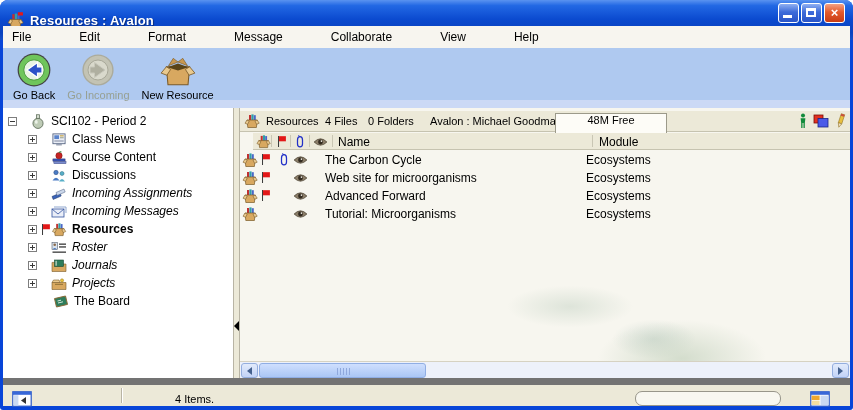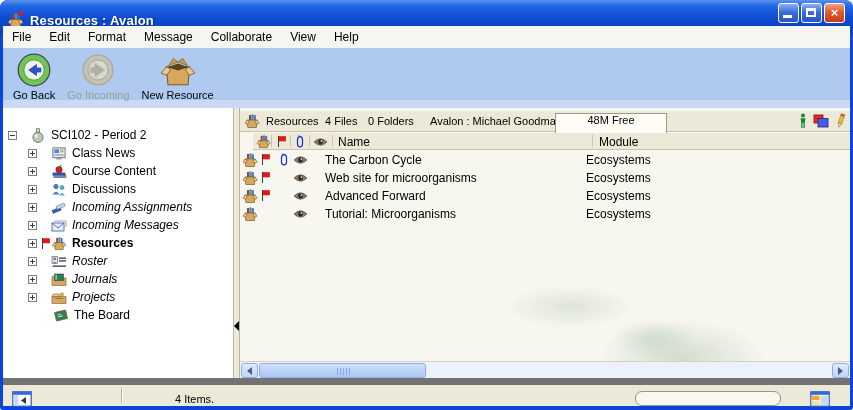--- a/index.html
+++ b/index.html
@@ -18,30 +18,30 @@
   .wbtn.minb { left: 778px; background: linear-gradient(180deg,#8FAFF2,#3D6BD9 45%,#2A55C8); }
   .wbtn.maxb { left: 801px; background: linear-gradient(180deg,#8FAFF2,#3D6BD9 45%,#2A55C8); }
   .wbtn.closeb { left: 824px; background: linear-gradient(180deg,#F4A184,#E45A2C 45%,#C83C14); }
   .glyph-min { position: absolute; left: 4px; bottom: 4px; width: 9px; height: 3px; background: #fff; }
   .glyph-max { position: absolute; left: 4px; top: 4px; width: 10px; height: 9px;
     border: 2px solid #fff; border-top-width: 3px; }
   .glyph-close { position: absolute; left: 0; top: 1px; width: 19px; text-align: center;
     font-size: 13px; font-weight: bold; color: #fff; }
   
   .inner { position: absolute; top: 26px; left: 3px; right: 3px; bottom: 4px; background: #ECE9D8; }
-  .menubar { height: 22px; background: #F7F5EF; display: flex; align-items: center; font-size: 12px; }
+  .menubar { height: 22px; background: #F7F5EF; display: flex; align-items: center; font-size: 12px; gap: 30px; }
   .menu-item { padding: 3px 9px; color: #000; }
   .toolbar { height: 52px; background: #AFC9F0; display: flex; align-items: flex-start; padding: 4px 12px 0 10px; }
   .toolbar-strip { height: 8px; background: #CBD9F5; }
   .tb-btn { display: flex; flex-direction: column; align-items: center; margin-right: 12px; font-size: 11px; color: #000; }
   .tb-btn .tb-label { margin-top: 1px; white-space: nowrap; }
   .tb-btn.disabled .tb-label { color: #97A093; }
   
   .content { position: absolute; top: 82px; bottom: 28px; left: 0; right: 0; display: flex; }
-  .tree-panel { width: 230px; background: #FFFFFF; padding-top: 18px; overflow: hidden; }
+  .tree-panel { width: 230px; background: #FFFFFF; padding-top: 4px; overflow: hidden; }
   .splitter { width: 7px; background: #ECE9D8; border-left: 1px solid #B8B4A4;
     border-right: 1px solid #B8B4A4; position: relative; }
   .split-arrow { position: absolute; top: 213px; left: 0px; width: 0; height: 0;
     border-top: 5px solid transparent; border-bottom: 5px solid transparent; border-right: 5px solid #000; }
   .tree-row { display: flex; align-items: center; height: 18px; font-size: 12px; color: #000; white-space: nowrap; }
   .tree-row .t-label { margin-left: 5px; }
   .tree-row.italic .t-label { font-style: italic; }
   .tree-row.bold .t-label { font-weight: bold; }
   .expander { width: 9px; height: 9px; border: 1px solid #7E7E7E; background: #fff; position: relative; flex: none; }
   .expander::before { content: ""; position: absolute; left: 1px; right: 1px; top: 3px; height: 1px; background: #3A3A3A; }

